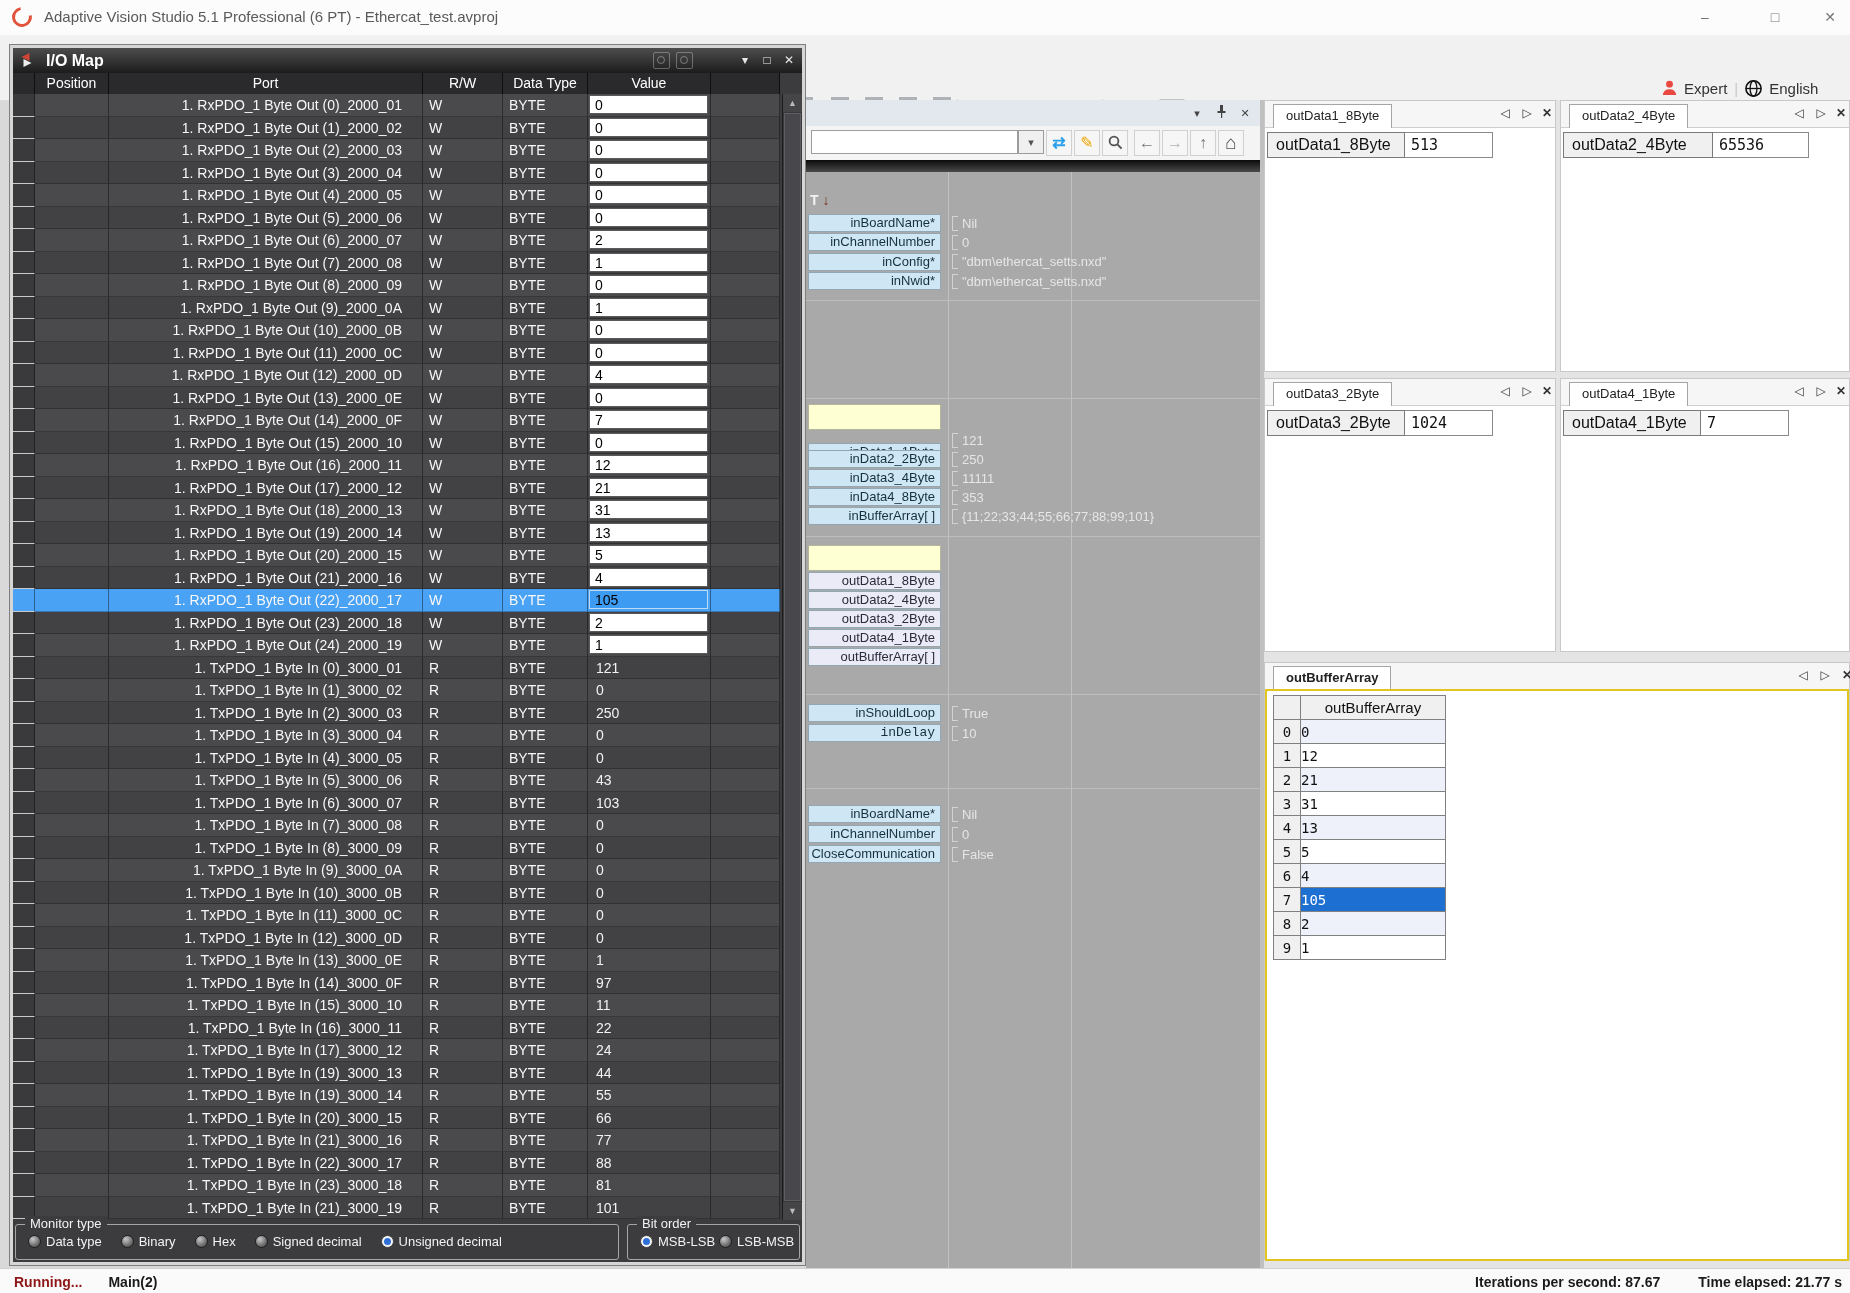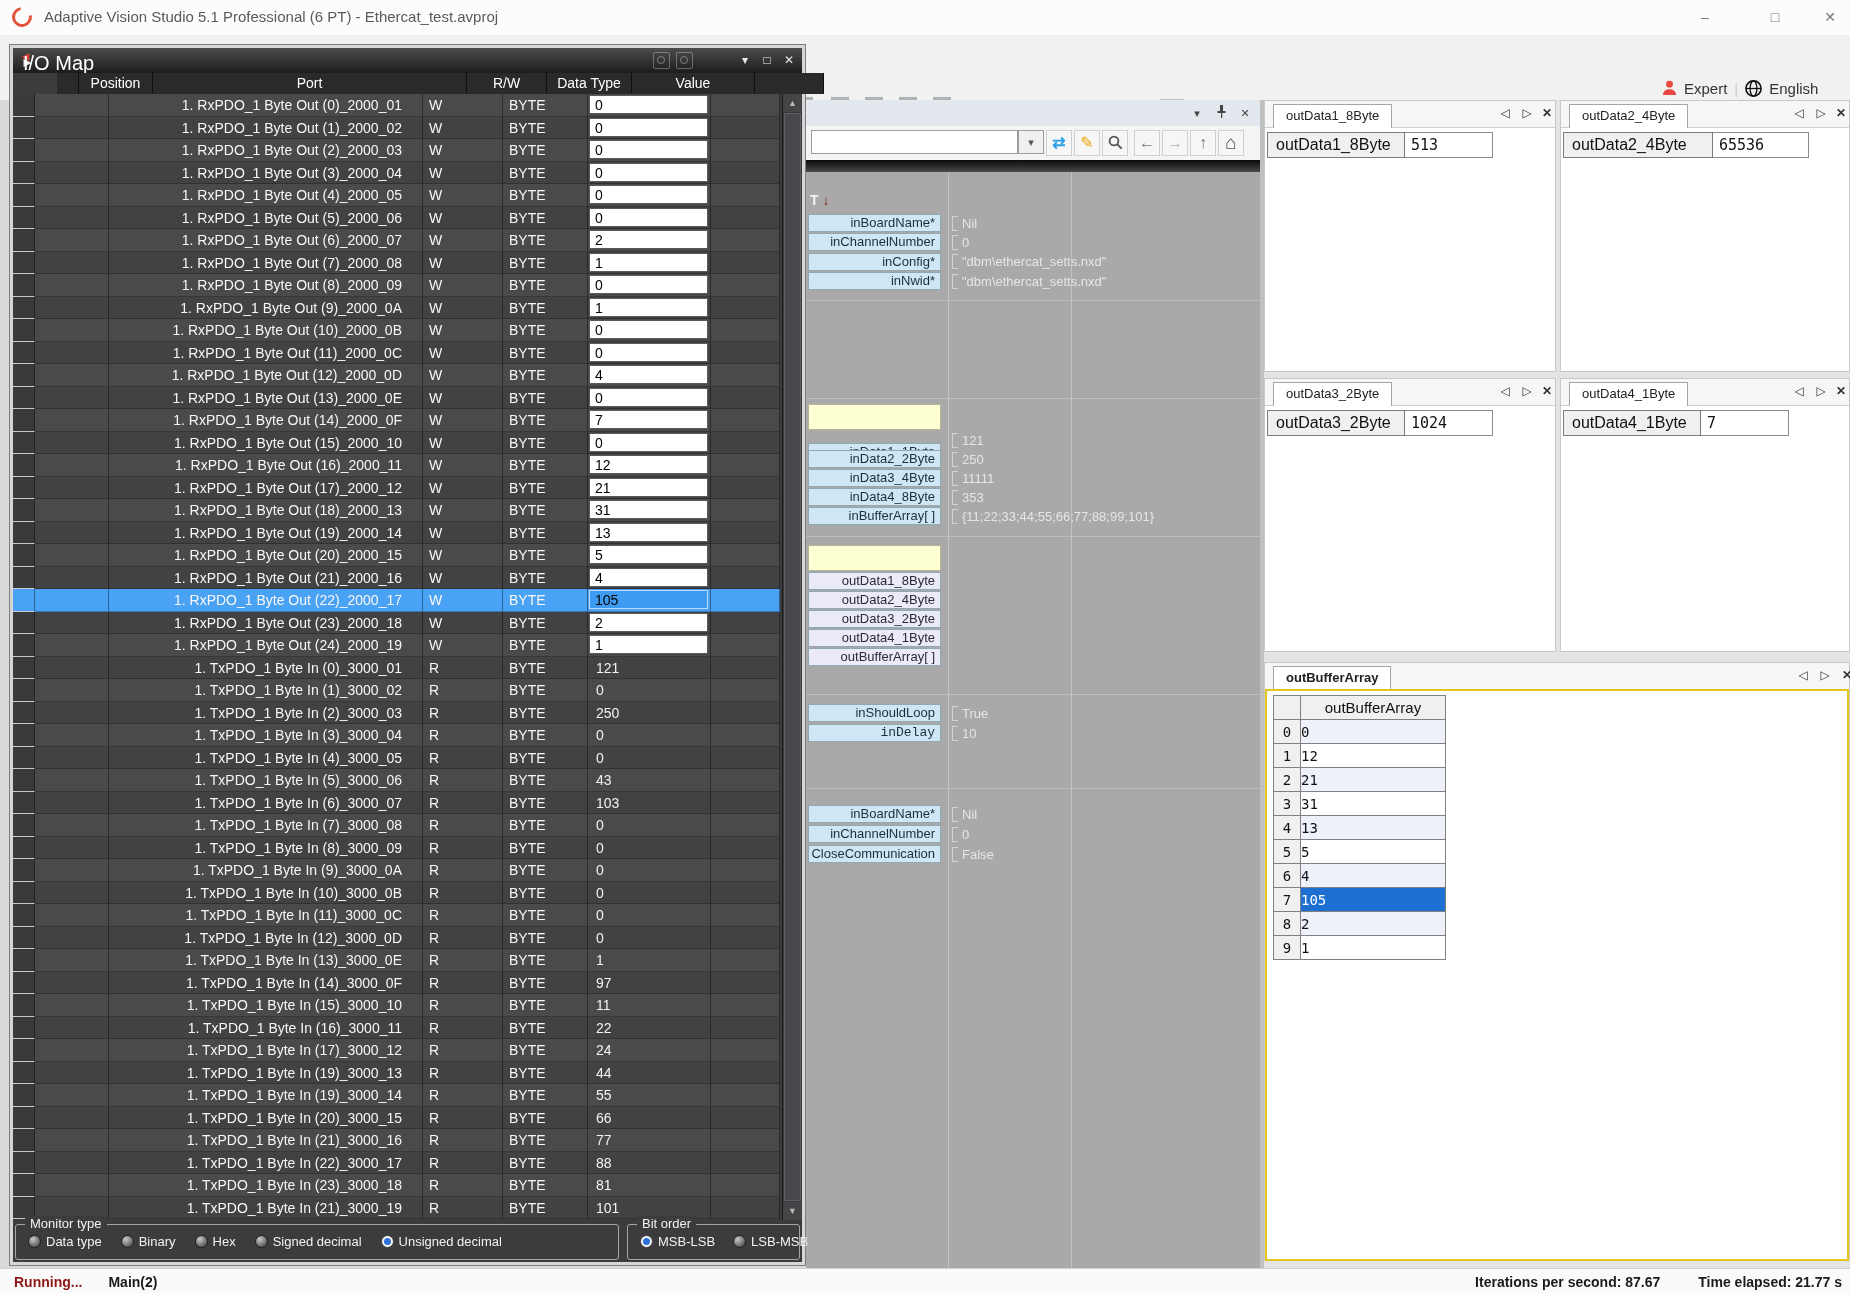--- a/index.html
+++ b/index.html
@@ -82,25 +82,25 @@
   .bval{width:144px;font-family:"DejaVu Sans Mono",monospace;font-size:14px;color:#111;padding-left:7px;text-align:left;}
   .bhead{width:144px;background:#f0f0f0;font-size:15px;color:#111;text-align:center;font-weight:normal;}
   .brow-even .bval{background:#eef0fa;}
   .brow-sel .bval{background:#1d6fd1;color:#fff;}
 
   
   .iomap{left:9px;top:44px;width:797px;height:1222px;background:#d6d6d6;border:1px solid #7e7e7e;box-sizing:border-box;}
   .iocontent{position:absolute;left:3px;top:3px;width:789px;height:1214px;background:#3c3c3f;}
   .io-titlebar{position:absolute;left:0;top:0;width:789px;height:25px;
                background:linear-gradient(#4d4d4d,#1c1c1c);color:#fff;}
-  .io-title{position:absolute;left:10px;top:4px;font-size:20px;color:#fff;}
+  .io-title{position:absolute;left:33px;top:4px;font-size:16px;color:#fff;font-weight:bold;}
   .io-ctrl{position:absolute;top:4px;width:18px;height:17px;text-align:center;line-height:17px;font-size:12px;color:#e8e8e8;}
   .ghost{position:absolute;top:4px;width:15px;height:15px;border:1px solid rgba(255,255,255,.3);border-radius:2px;}
   .ghost::after{content:"";position:absolute;left:3px;top:3px;width:6px;height:6px;border:1px solid rgba(255,255,255,.35);border-radius:50%;}
-  .iohdr{position:absolute;left:0;top:25px;width:767px;height:21px;display:flex;background:#2a2a2d;margin-left:44px;}
+  .iohdr{position:absolute;left:0;top:25px;width:767px;height:21px;display:flex;background:#2a2a2d;}
   .iohdr div{border-right:1px solid #0f0f10;box-sizing:border-box;color:#fff;font-size:14px;
              text-align:center;line-height:20px;}
   .iorows{position:absolute;left:0;top:46px;width:767px;height:1126px;overflow:hidden;}
   .iorow{display:flex;height:22.5px;background:#424245;}
   .iorow.alt{background:#4a4a4d;}
   .iorow>div{box-sizing:border-box;border-right:1px solid rgba(0,0,0,.4);border-bottom:1px solid rgba(0,0,0,.25);}
   .c-hdr{background:#3a3a3d;border-bottom:1px solid #c9c9c9 !important;}
   .c-port{color:#f7f7f7;font-size:14px;text-align:right;padding-right:20px;line-height:22px;
           white-space:nowrap;overflow:hidden;}
   .c-rw,.c-type{color:#f7f7f7;font-size:14px;padding-left:6px;line-height:22px;}
@@ -995,21 +995,21 @@
             <span class="rlabel">Signed decimal</span>
           </div>
           <div class="ritem">
             <div class="radio sel"></div>
             <span class="rlabel">Unsigned decimal</span>
           </div>
         </div>
     </div>
     <div class="grp" style="left:614px;top:1176px;width:173px;height:36px;">
       <span class="glabel">Bit order</span>
-      <div class="radios" id="bitorder-radios" style="gap:18px;">
+      <div class="radios" id="bitorder-radios" style="gap:4px;">
           <div class="ritem">
             <div class="radio sel"></div>
             <span class="rlabel">MSB-LSB</span>
           </div>
           <div class="ritem">
             <div class="radio"></div>
             <span class="rlabel">LSB-MSB</span>
           </div>
         </div>
     </div>

